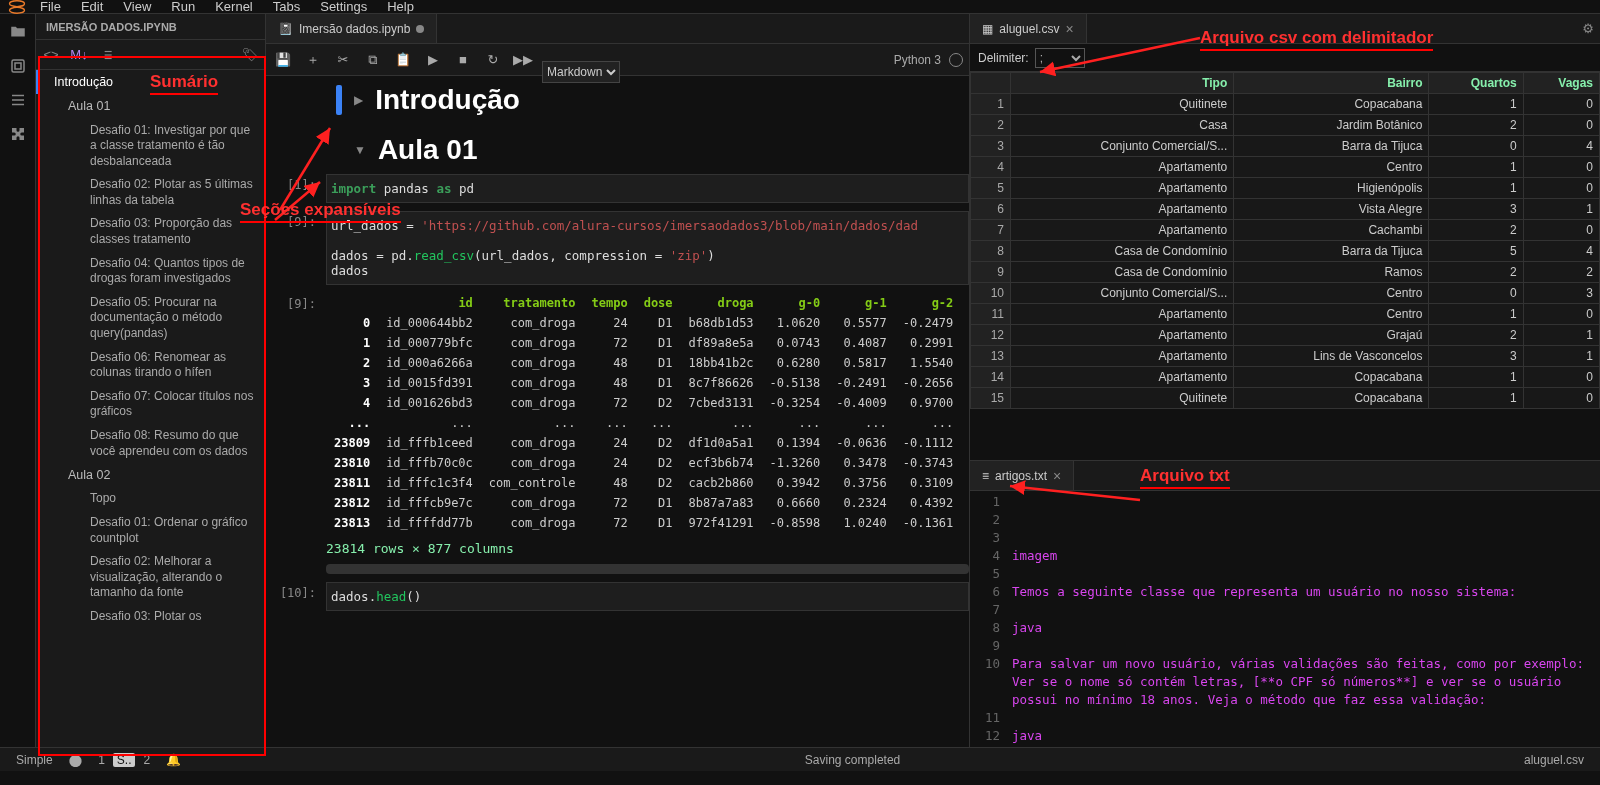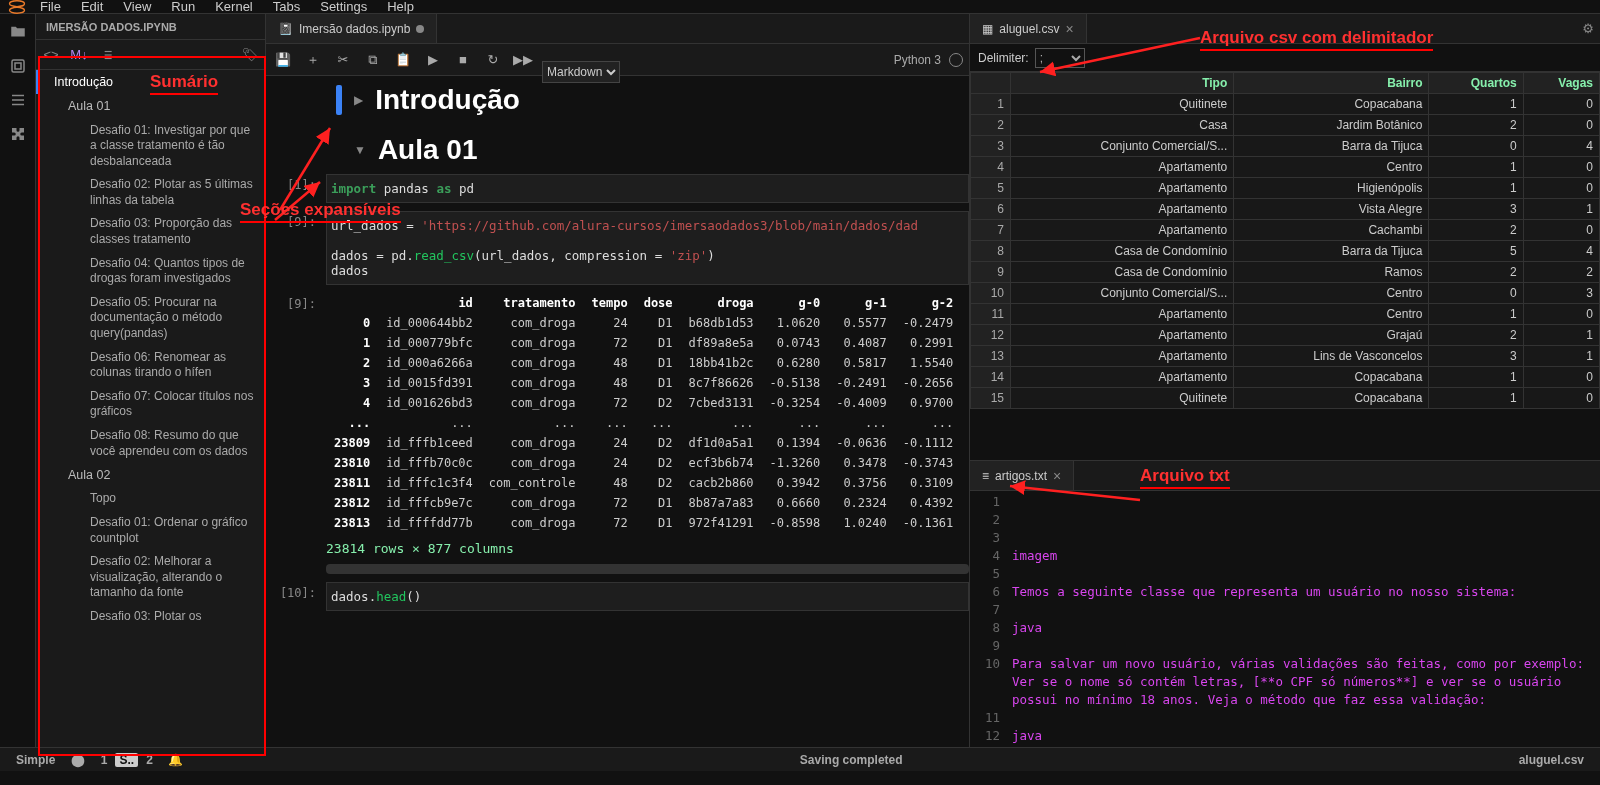--- a/index.html
+++ b/index.html
@@ -39,41 +39,41 @@
   .h1cell { display: flex; align-items: center; gap: 12px; padding-left: 10px; }
   .h1cell .bar { width: 6px; height: 30px; background: #3b82f6; border-radius: 2px; }
   .h1cell h1 { color: #fff; font-size: 28px; font-weight: 600; }
   .caret { color: #888; font-size: 12px; }
   .code { background: #1e1e1e; border: 1px solid #333; padding: 6px 4px; font-family: Consolas, monospace; font-size: 12.5px; color: #ddd; white-space: pre; overflow-x: hidden; }
   .kw { color: #3b9e5a; font-weight: bold; }
   .str { color: #c05050; }
   .fn { color: #22c55e; }
   .nb-table { font-family: Consolas, monospace; font-size: 12px; border-collapse: collapse; color: #ccc; }
   .nb-table th, .nb-table td { padding: 3px 8px; text-align: right; border: none; white-space: nowrap; }
-  .nb-table th { color: #ffffff; font-weight: bold; text-align: right; }
+  .nb-table th { color: #84cc16; font-weight: bold; text-align: right; }
   .nb-table tr:nth-child(even) td { background: #1a1a1a; }
   .nb-table .rowhead { color: #fff; font-weight: bold; }
   .right { width: 630px; display: flex; flex-direction: column; background: #111; }
   .csv-pane { height: 465px; display: flex; flex-direction: column; border-bottom: 1px solid #333; }
   .csv-delim { height: 28px; display: flex; align-items: center; gap: 6px; padding: 0 8px; border-bottom: 1px solid #333; font-size: 12px; }
   .csv-delim select { background: #111; color: #aaa; border: 1px solid #555; height: 20px; width: 50px; font-size: 12px;}
   .csv-grid { flex: 1; overflow: auto; }
   .csv-table { width: 100%; border-collapse: collapse; font-size: 12px; }
   .csv-table th, .csv-table td { border: 1px solid #333; padding: 3px 6px; text-align: right; background: #181818; }
   .csv-table th { background: #222; color: #86efac; font-weight: bold; }
   .csv-table .rownum { background: #222; color: #aaa; text-align: right; width: 40px; }
   .txt-pane { flex: 1; display: flex; flex-direction: column; }
   .editor { flex: 1; display: flex; font-family: Consolas, monospace; font-size: 12.5px; overflow: hidden; background: #111; }
   .gutter { width: 38px; text-align: right; color: #666; padding: 2px 8px 2px 0; user-select: none; }
   .gutter div { line-height: 18px; }
   .lines { flex: 1; padding: 2px 4px; color: #d946ef; }
   .lines div { line-height: 18px; white-space: pre-wrap; }
   .statusbar { height: 24px; background: #1a1a1a; border-top: 1px solid #333; display: flex; align-items: center; font-size: 12px; color: #aaa; padding: 0 8px; }
   .statusbar .spacer { flex: 1; }
-  .statusbar .sb-item { padding: 0 8px; font-weight: bold; }
+  .statusbar .sb-item { padding: 0 8px; }
   .annot { position: absolute; pointer-events: none; z-index: 50; }
   .annot-text { color: #ff3030; font-size: 17px; font-weight: 600; }
   .underline { border-bottom: 2px solid #ff0000; display: inline-block; padding-bottom: 1px; }
   .red-box { position: absolute; border: 2px solid #ff0000; pointer-events: none; z-index: 40; }
   svg.arrow { position: absolute; pointer-events: none; z-index: 45; }
   .rows-summary { padding: 8px 0 4px 0; font-family: Consolas, monospace; font-size: 13px; color: #86efac; }
   .scroll-fake { height: 10px; background: #333; margin-top: 4px; border-radius: 4px; }
 </style>
 </head>
 <body>

